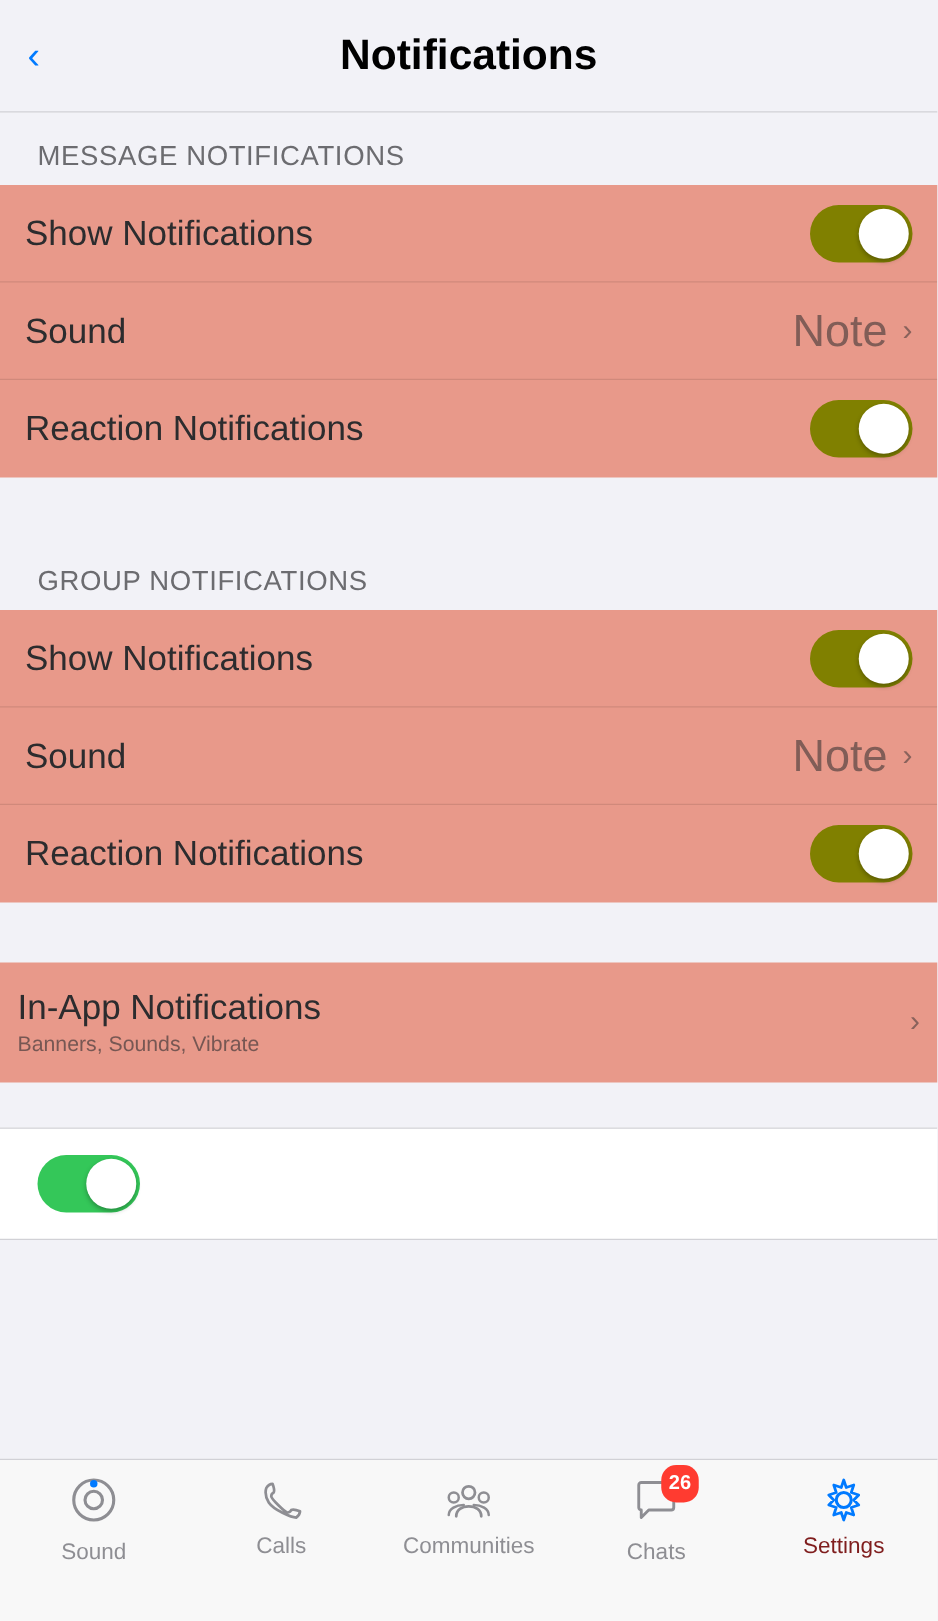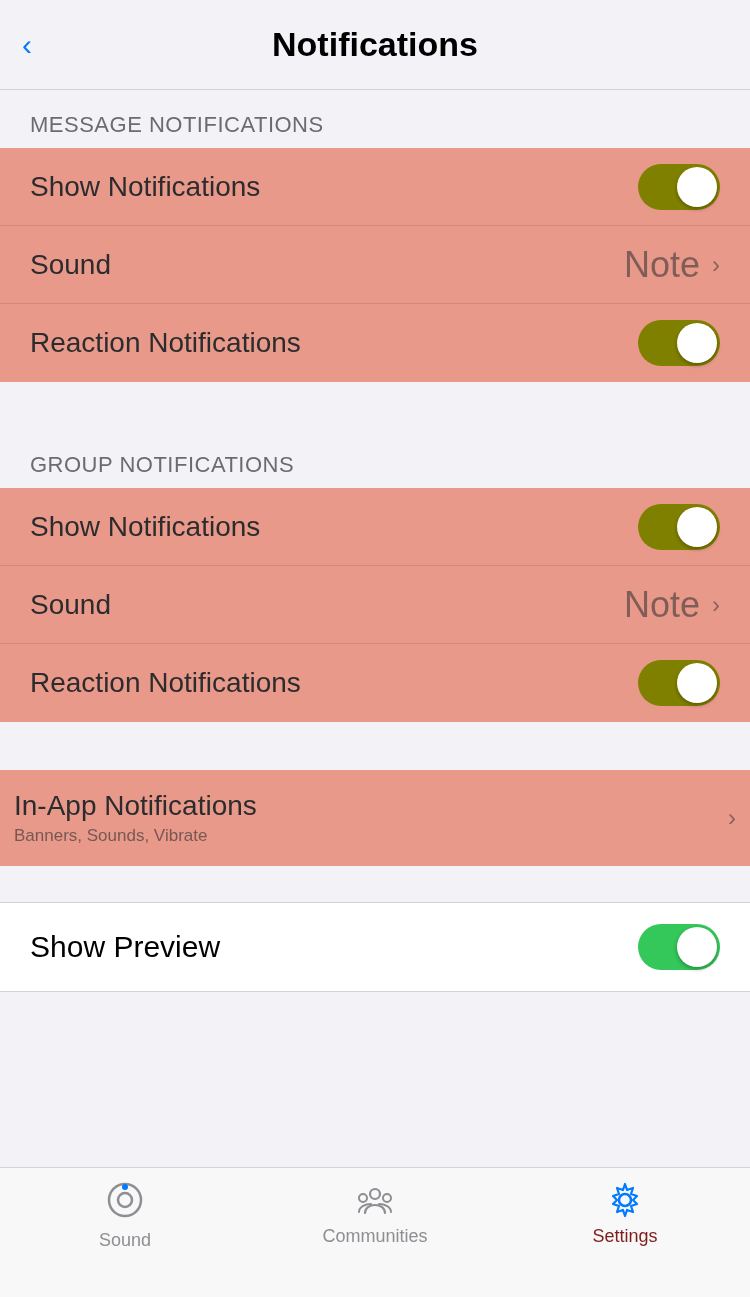--- a/index.html
+++ b/index.html
@@ -55,21 +55,21 @@
     .card {
       background: #e8998a;
       border-radius: 0;
       overflow: hidden;
     }
 
     .card-row {
       display: flex;
       align-items: center;
       justify-content: space-between;
-      padding: 0 30px;
+      padding: 0 20px;
       height: 78px;
       border-bottom: 1px solid rgba(0,0,0,0.1);
     }
     .card-row:last-child {
       border-bottom: none;
     }
     .card-row-label {
       font-size: 28px;
       color: #2c2c2e;
     }
@@ -304,21 +304,20 @@
       <div class="inapp-text-block">
         <div class="inapp-title">In-App Notifications</div>
         <div class="inapp-subtitle">Banners, Sounds, Vibrate</div>
       </div>
       <span class="chevron">›</span>
     </div>
   </div>
 
   <div class="show-preview-section">
     <div class="show-preview-row">
-      <span class="show-preview-label">Show Preview</span>
       <div class="toggle on-green">
         <div class="toggle-knob"></div>
       </div>
     </div>
   </div>
 
 </div>
 
 <div class="tab-bar">
 
@@ -326,33 +325,48 @@
     <div class="status-icon-wrap">
       <svg width="40" height="40" viewBox="0 0 40 40" fill="none">
         <circle cx="20" cy="20" r="16" stroke="#8e8e93" stroke-width="2.5" fill="none"></circle>
         <circle cx="20" cy="20" r="7" stroke="#8e8e93" stroke-width="2.5" fill="none"></circle>
         <circle cx="20" cy="7" r="3" fill="#007aff"></circle>
       </svg>
     </div>
     <span class="tab-label">Sound</span>
   </div>
 
+  <div class="tab-item">
+    <svg width="40" height="40" viewBox="0 0 40 40" fill="none">
+      <path d="M8 10.5C8 10.5 10 7 13 7C13 7 15 12 14 14C14 14 12 15 12 17C12 19 23 30 25 30C27 30 28 28 28 28C30 27 35 29 35 29C35 32 32 34 32 34C28 34 14 28 10 22C6 16 8 10.5 8 10.5Z" stroke="#8e8e93" stroke-width="2.2" fill="none" stroke-linejoin="round"></path>
+    </svg>
+    <span class="tab-label">Calls</span>
+  </div>
 
   <div class="tab-item">
     <svg width="40" height="40" viewBox="0 0 40 40" fill="none">
       <circle cx="20" cy="14" r="5" stroke="#8e8e93" stroke-width="2.2" fill="none"></circle>
       <circle cx="8" cy="18" r="4" stroke="#8e8e93" stroke-width="2" fill="none"></circle>
       <circle cx="32" cy="18" r="4" stroke="#8e8e93" stroke-width="2" fill="none"></circle>
       <path d="M4 32C4 27 10 24 16 24" stroke="#8e8e93" stroke-width="2" stroke-linecap="round" fill="none"></path>
       <path d="M36 32C36 27 30 24 24 24" stroke="#8e8e93" stroke-width="2" stroke-linecap="round" fill="none"></path>
       <path d="M10 33C10 28 14.5 25 20 25C25.5 25 30 28 30 33" stroke="#8e8e93" stroke-width="2.2" stroke-linecap="round" fill="none"></path>
     </svg>
     <span class="tab-label">Communities</span>
   </div>
 
+  <div class="tab-item">
+    <div class="tab-chats-wrapper">
+      <svg width="40" height="40" viewBox="0 0 40 40" fill="none">
+        <path d="M6 8C6 6.9 6.9 6 8 6H32C33.1 6 34 6.9 34 8V26C34 27.1 33.1 28 32 28H14L8 34V28H8C6.9 28 6 27.1 6 26V8Z" stroke="#8e8e93" stroke-width="2.3" fill="none" stroke-linejoin="round"></path>
+      </svg>
+      <div class="chat-badge">26</div>
+    </div>
+    <span class="tab-label">Chats</span>
+  </div>
 
   <div class="tab-item active">
     <svg width="40" height="40" viewBox="0 0 40 40" fill="none">
       <circle cx="20" cy="20" r="6" stroke="#007aff" stroke-width="2.5" fill="none"></circle>
       <path d="M20 4 L22 10 L28 8 L26 14 L32 16 L28 20 L32 24 L26 26 L28 32 L22 30 L20 36 L18 30 L12 32 L14 26 L8 24 L12 20 L8 16 L14 14 L12 8 L18 10 Z" stroke="#007aff" stroke-width="2.2" fill="none" stroke-linejoin="round"></path>
     </svg>
     <span class="tab-label">Settings</span>
   </div>
 
 </div>

